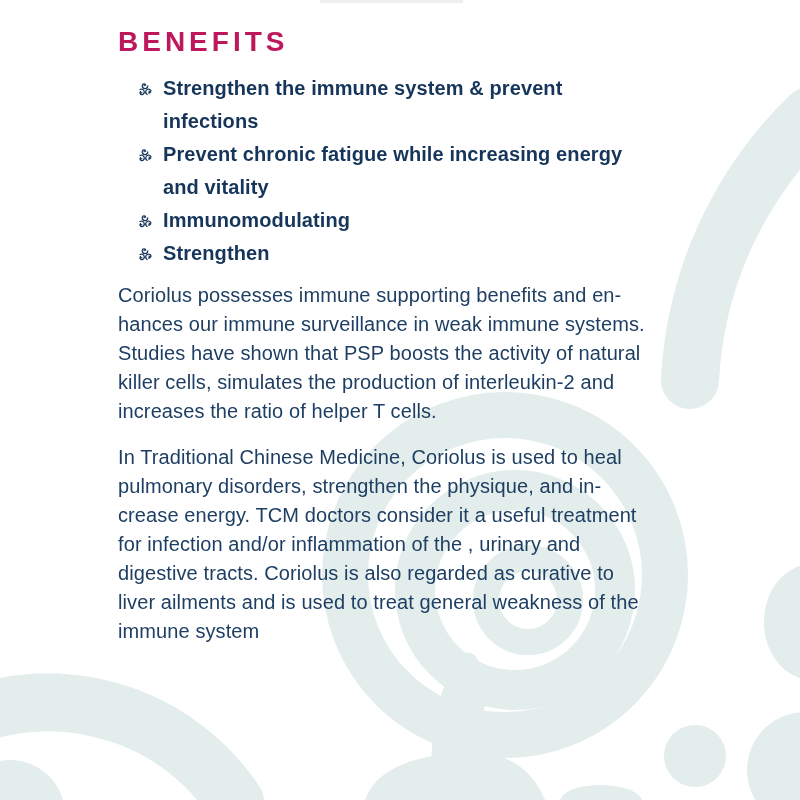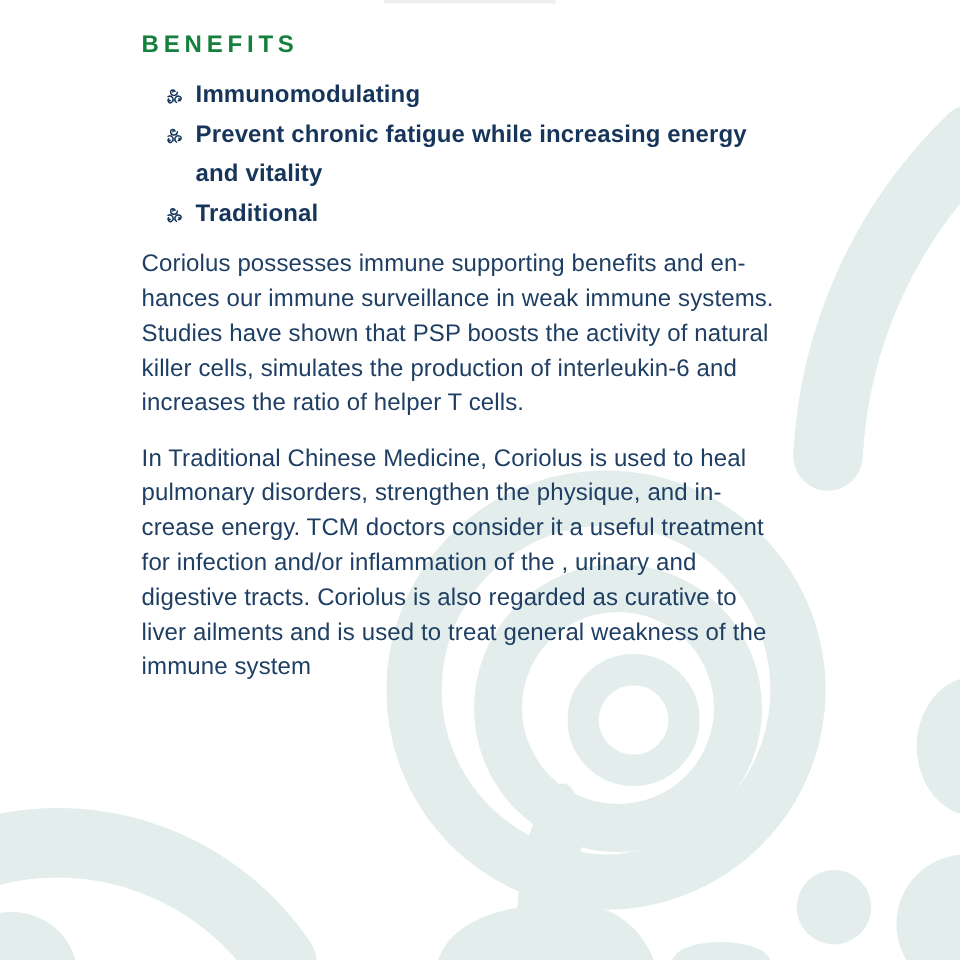--- a/index.html
+++ b/index.html
@@ -24,23 +24,23 @@
   }
 
   
   .content {
     position: absolute; left: 118px; top: 26px; width: 600px;
     z-index: 1; color: #16355a;
   }
 
   .page-title {
     margin: 0; padding: 0;
-    font-size: 20px; font-weight: bold;
+    font-size: 28px; font-weight: bold;
     letter-spacing: 4px;
-    color: #15803d;
+    color: #be185d;
   }
 
   .benefit-list {
     list-style: none;
     margin: 14px 0 0 0; padding: 0 0 0 18px;
   }
   .benefit-item {
     display: flex; align-items: flex-start;
   }
   .bullet-box {
@@ -112,21 +112,22 @@
               </g>
           <g transform="rotate(120) translate(0,-4.6) scale(0.78)">
                 <path d="M 4 0 A 4 4 0 1 1 -4 0 A 2.6 2.6 0 1 1 1.2 0 A 1.3 1.3 0 1 0 -1.4 0"></path>
               </g>
           <g transform="rotate(240) translate(0,-4.6) scale(0.78)">
                 <path d="M 4 0 A 4 4 0 1 1 -4 0 A 2.6 2.6 0 1 1 1.2 0 A 1.3 1.3 0 1 0 -1.4 0"></path>
               </g>
         </g>
           </svg>
       </span>
-      <span class="benefit-text">Immunomodulating</span>
+      <span class="benefit-text">Strengthen the immune system &amp; prevent
+infections</span>
     </li>
     <li class="benefit-item">
       <span class="bullet-box">
         <svg viewBox="0 0 20 20" width="18" height="18">
             <g transform="translate(10,11)" stroke="#16355a" stroke-width="1.7" fill="none" stroke-linecap="round">
           <g transform="rotate(0) translate(0,-4.6) scale(0.78)">
                 <path d="M 4 0 A 4 4 0 1 1 -4 0 A 2.6 2.6 0 1 1 1.2 0 A 1.3 1.3 0 1 0 -1.4 0"></path>
               </g>
           <g transform="rotate(120) translate(0,-4.6) scale(0.78)">
                 <path d="M 4 0 A 4 4 0 1 1 -4 0 A 2.6 2.6 0 1 1 1.2 0 A 1.3 1.3 0 1 0 -1.4 0"></path>
@@ -149,29 +150,47 @@
               </g>
           <g transform="rotate(120) translate(0,-4.6) scale(0.78)">
                 <path d="M 4 0 A 4 4 0 1 1 -4 0 A 2.6 2.6 0 1 1 1.2 0 A 1.3 1.3 0 1 0 -1.4 0"></path>
               </g>
           <g transform="rotate(240) translate(0,-4.6) scale(0.78)">
                 <path d="M 4 0 A 4 4 0 1 1 -4 0 A 2.6 2.6 0 1 1 1.2 0 A 1.3 1.3 0 1 0 -1.4 0"></path>
               </g>
         </g>
           </svg>
       </span>
-      <span class="benefit-text">Traditional</span>
+      <span class="benefit-text">Immunomodulating</span>
+    </li>
+    <li class="benefit-item">
+      <span class="bullet-box">
+        <svg viewBox="0 0 20 20" width="18" height="18">
+            <g transform="translate(10,11)" stroke="#16355a" stroke-width="1.7" fill="none" stroke-linecap="round">
+          <g transform="rotate(0) translate(0,-4.6) scale(0.78)">
+                <path d="M 4 0 A 4 4 0 1 1 -4 0 A 2.6 2.6 0 1 1 1.2 0 A 1.3 1.3 0 1 0 -1.4 0"></path>
+              </g>
+          <g transform="rotate(120) translate(0,-4.6) scale(0.78)">
+                <path d="M 4 0 A 4 4 0 1 1 -4 0 A 2.6 2.6 0 1 1 1.2 0 A 1.3 1.3 0 1 0 -1.4 0"></path>
+              </g>
+          <g transform="rotate(240) translate(0,-4.6) scale(0.78)">
+                <path d="M 4 0 A 4 4 0 1 1 -4 0 A 2.6 2.6 0 1 1 1.2 0 A 1.3 1.3 0 1 0 -1.4 0"></path>
+              </g>
+        </g>
+          </svg>
+      </span>
+      <span class="benefit-text">Strengthen</span>
     </li>
   </ul>
 
   <div class="body-copy">
     <p>Coriolus possesses immune supporting benefits and en-
 hances our immune surveillance in weak immune systems.
 Studies have shown that PSP boosts the activity of natural
-killer cells, simulates the production of interleukin-6 and
+killer cells, simulates the production of interleukin-2 and
 increases the ratio of helper T cells.</p>
     <p>In Traditional Chinese Medicine, Coriolus is used to heal
 pulmonary disorders, strengthen the physique, and in-
 crease energy. TCM doctors consider it a useful treatment
 for infection and/or inflammation of the , urinary and
 digestive tracts. Coriolus is also regarded as curative to
 liver ailments and is used to treat general weakness of the
 immune system</p>
   </div>
 

